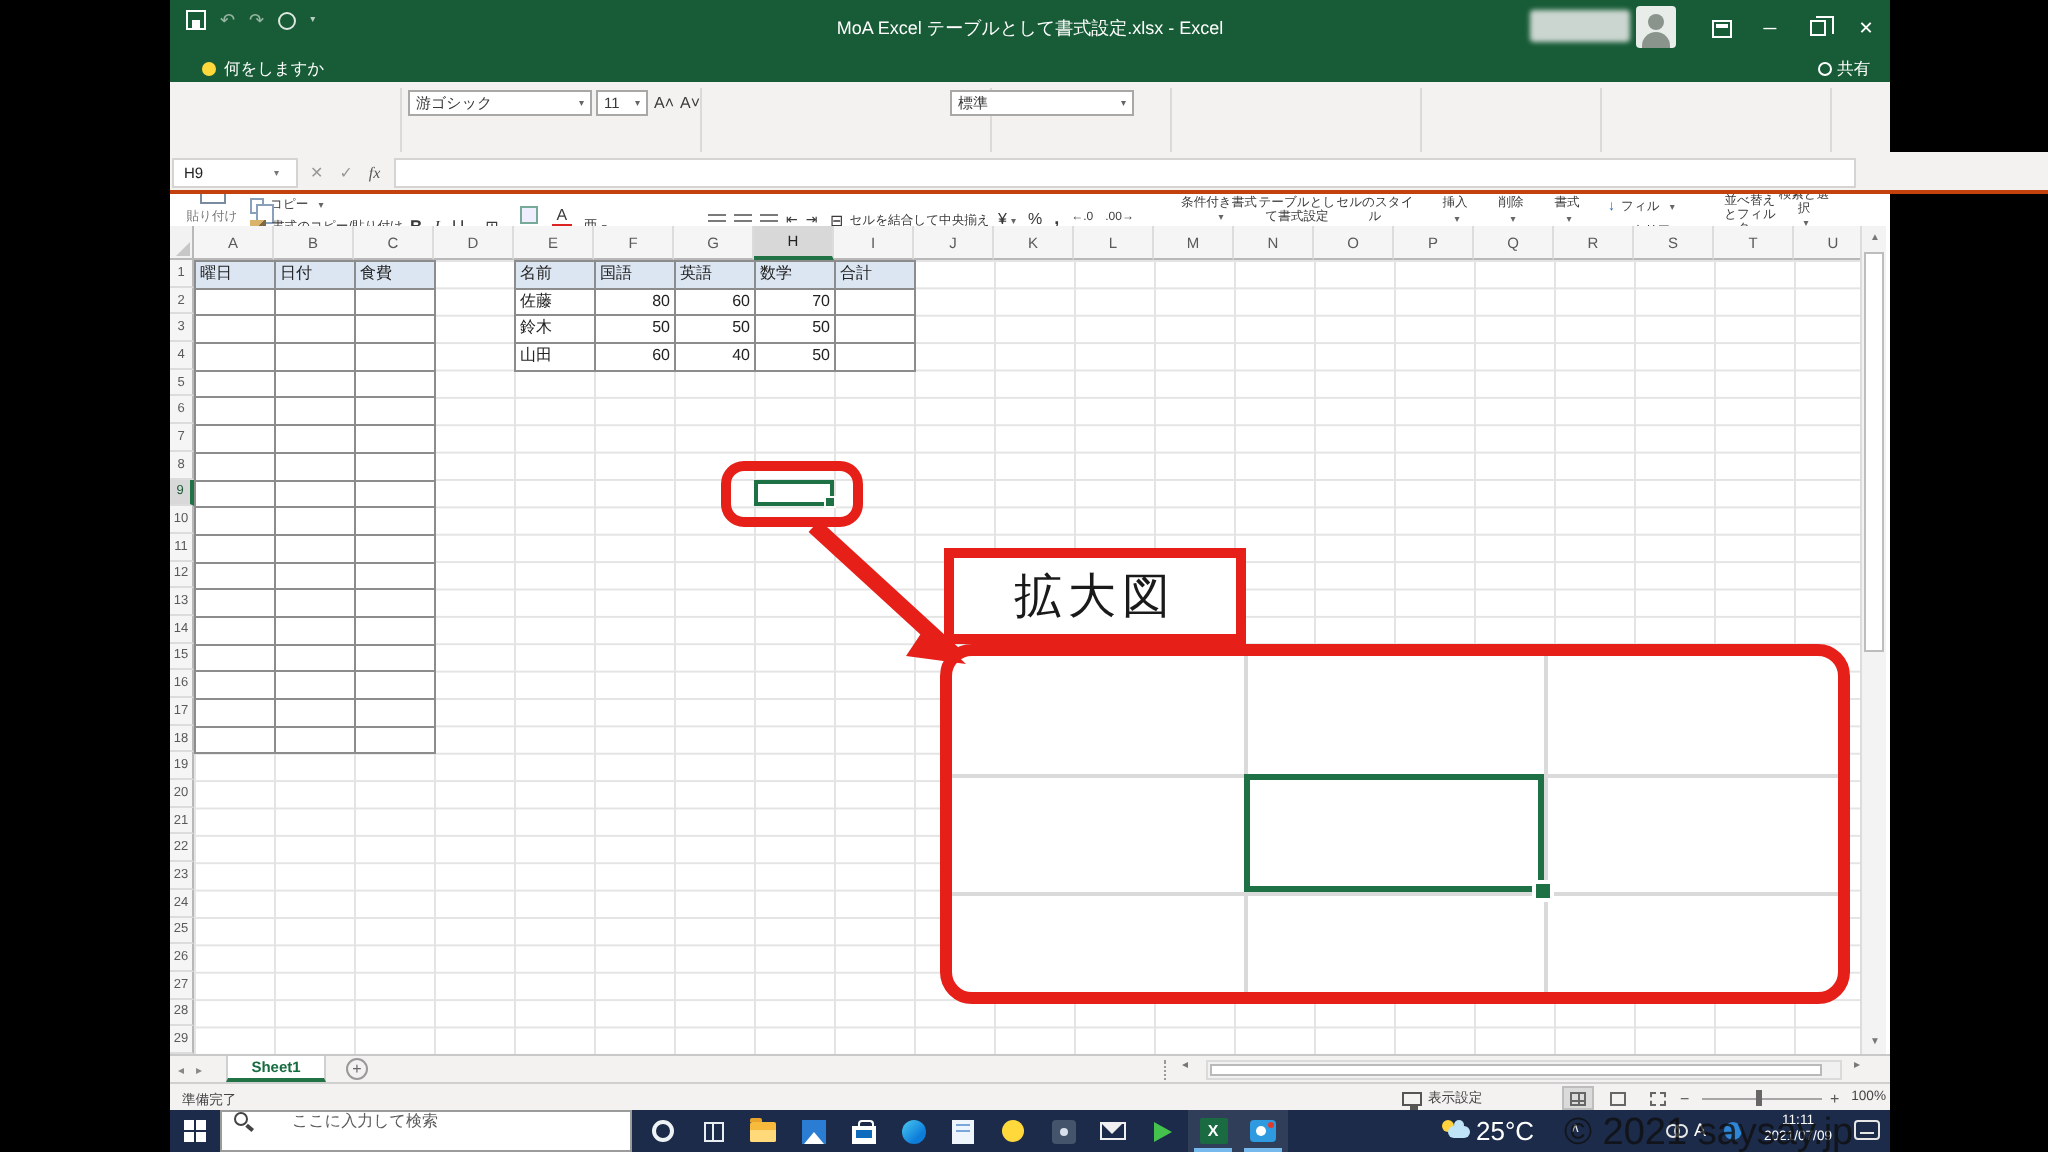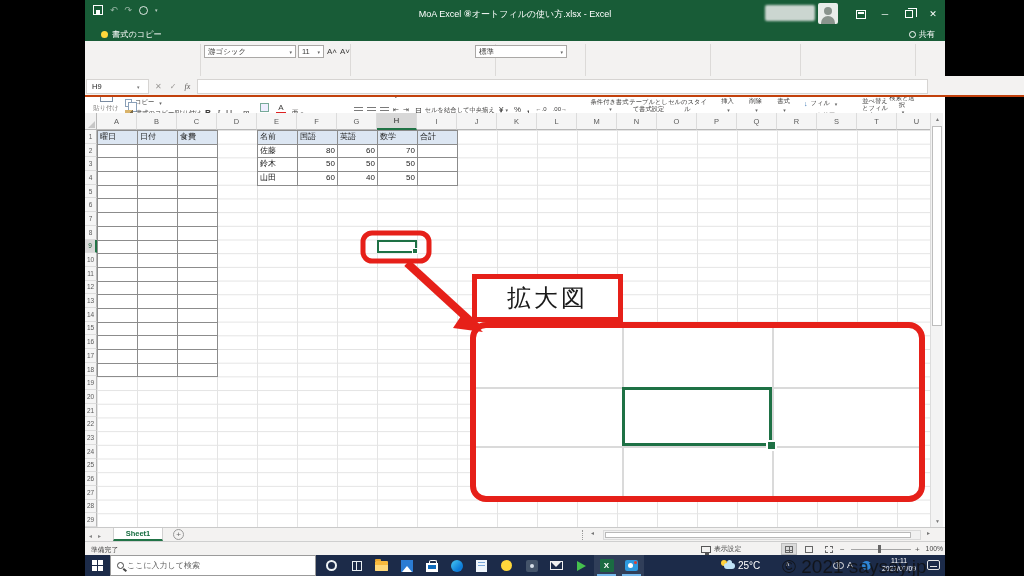--- a/index.html
+++ b/index.html
@@ -136,21 +136,21 @@
 .ztrack{position:absolute;left:766px;top:7px;width:60px;height:1px;background:#a6a6a6}
 .zthumb{position:absolute;left:793px;top:3px;width:3px;height:8px;background:#666}
 .zplus{position:absolute;left:830px;top:3px;font-size:8px;color:#555}
 .zlabel{position:absolute;left:838px;top:3px;width:20px;text-align:right}
 
 
 .taskbar{position:absolute;left:0;top:555px;width:860px;height:21px;background:var(--taskbar-bg,#1c2b49)}
 .startbtn{position:absolute;left:0;top:0;width:24px;height:21px;display:flex;align-items:center;justify-content:center}
 .winlogo{width:11px;height:11px;display:grid;grid-template-columns:1fr 1fr;grid-template-rows:1fr 1fr;gap:1px}
 .winlogo b{background:#fff}
-.tsearch{position:absolute;left:25px;top:0;width:206px;height:21px;background:#fff;border:1px solid #9b9b9b;display:flex;align-items:center;gap:3px;padding:0 6px}
+.tsearch{position:absolute;left:25px;top:0;width:206px;height:21px;background:#fff;border:1px solid #9b9b9b;display:flex;align-items:flex-start;gap:22px;padding:0 6px}
 .tsearch .lens{border-color:#444}
 .tsearch .lens::after{background:#444}
 .tsearch input{border:none;outline:none;flex:1;font-size:8px;color:#444;background:transparent;font-family:inherit}
 .tsearch input::placeholder{color:#5c5c5c;opacity:1}
 .ticons{position:absolute;left:234px;top:0;display:flex}
 .tslot{width:25px;height:21px;display:flex;align-items:center;justify-content:center;position:relative}
 .tslot.active{background:rgba(255,255,255,.09)}
 .tslot.active::after{content:"";position:absolute;left:3px;bottom:0;right:3px;height:2px;background:#76b9ed}
 .ticon{display:block;position:relative}
 .t-cortana{width:11px;height:11px;border:2px solid #eef3f5;border-radius:50%}
@@ -175,21 +175,21 @@
 .t-share-green{width:0;height:0;border-top:5px solid transparent;border-bottom:5px solid transparent;border-left:9px solid #45c14e}
 .t-excel{width:14px;height:13px;background:#1a6b42;border-radius:1px;display:flex;align-items:center;justify-content:center}
 .t-excel::after{content:"X";color:#fff;font-size:8px;font-weight:bold}
 .t-recorder{width:13px;height:11px;background:#2e9ae0;border-radius:2px;position:relative}
 .t-recorder::before{content:"";position:absolute;left:3px;top:3px;width:5px;height:5px;border-radius:50%;background:#fff}
 .t-recorder::after{content:"";position:absolute;right:1px;top:1px;width:3px;height:3px;border-radius:50%;background:#e23b2e}
 .weather{position:absolute;left:636px;top:0;height:21px;display:flex;align-items:center;gap:3px}
 .sun{width:6px;height:6px;border-radius:50%;background:#ffd23e;margin-right:-6px;margin-top:-5px}
 .cloud{width:11px;height:6px;background:#bfe3f7;border-radius:4px;position:relative}
 .cloud::after{content:"";position:absolute;left:3px;top:-3px;width:5px;height:5px;border-radius:50%;background:#bfe3f7}
-.temp{color:#fff;font-size:10px}
+.temp{color:#fff;font-size:13px}
 .traychev{position:absolute;left:700px;top:5px;color:#e8e8e8;font-size:7px}
 .linkic{position:absolute;left:748px;top:7px;width:9px;height:6px}
 .linkic::before,.linkic::after{content:"";position:absolute;top:0;width:5px;height:5px;border:1.3px solid #e8e8e8;border-radius:50%}
 .linkic::after{left:4px}
 .imeA{position:absolute;left:762px;top:5px;color:#fff;font-size:9px}
 .bluedot{position:absolute;left:777px;top:6px;width:9px;height:9px;border-radius:50%;background:#2f86d6}
 .clock{position:absolute;left:790px;top:2px;width:48px;color:#fff;font-size:6.8px;line-height:8px;text-align:center}
 .kbdic{position:absolute;left:842px;top:5px;width:13px;height:10px;border:1px solid #e6e6e6;border-radius:2px}
 .kbdic::after{content:"";position:absolute;left:2px;bottom:2px;right:2px;height:1.5px;background:#e6e6e6}
 .watermark{position:absolute;left:697px;top:556px;font-size:19px;color:rgba(15,15,15,.8);z-index:30;white-space:nowrap}
@@ -201,39 +201,39 @@
  <div class="screen">
 
   <div class="titlebar">
     <div class="qat">
       <span class="saveic"></span>
       <span class="undoredo">↶</span>
       <span class="undoredo">↷</span>
       <span class="touchic"></span>
       <span class="qcaret">▾</span>
     </div>
-    <div class="win-title">MoA Excel ⑧オートフィルの使い方.xlsx - Excel</div>
+    <div class="win-title">MoA Excel テーブルとして書式設定.xlsx - Excel</div>
     <div class="acct-blur"></div>
     <div class="avatar"></div>
     <div class="wbtns">
       <span class="wbtn">
             <span class="ribopt"></span>
           </span>
       <span class="wbtn">─</span>
       <span class="wbtn">
             <span class="resto"></span>
           </span>
       <span class="wbtn">✕</span>
     </div>
   </div>
 
   <div class="tabrow">
     <div class="tellme">
       <span class="bulb"></span>
-      <span>書式のコピー</span>
+      <span>何をしますか</span>
     </div>
     <div class="share">
       <span class="person"></span>
       <span>共有</span>
     </div>
   </div>
 
   <div class="ribbon">
     <span class="gdiv" style="left:115px"></span>
     <span class="gdiv" style="left:265px"></span>

